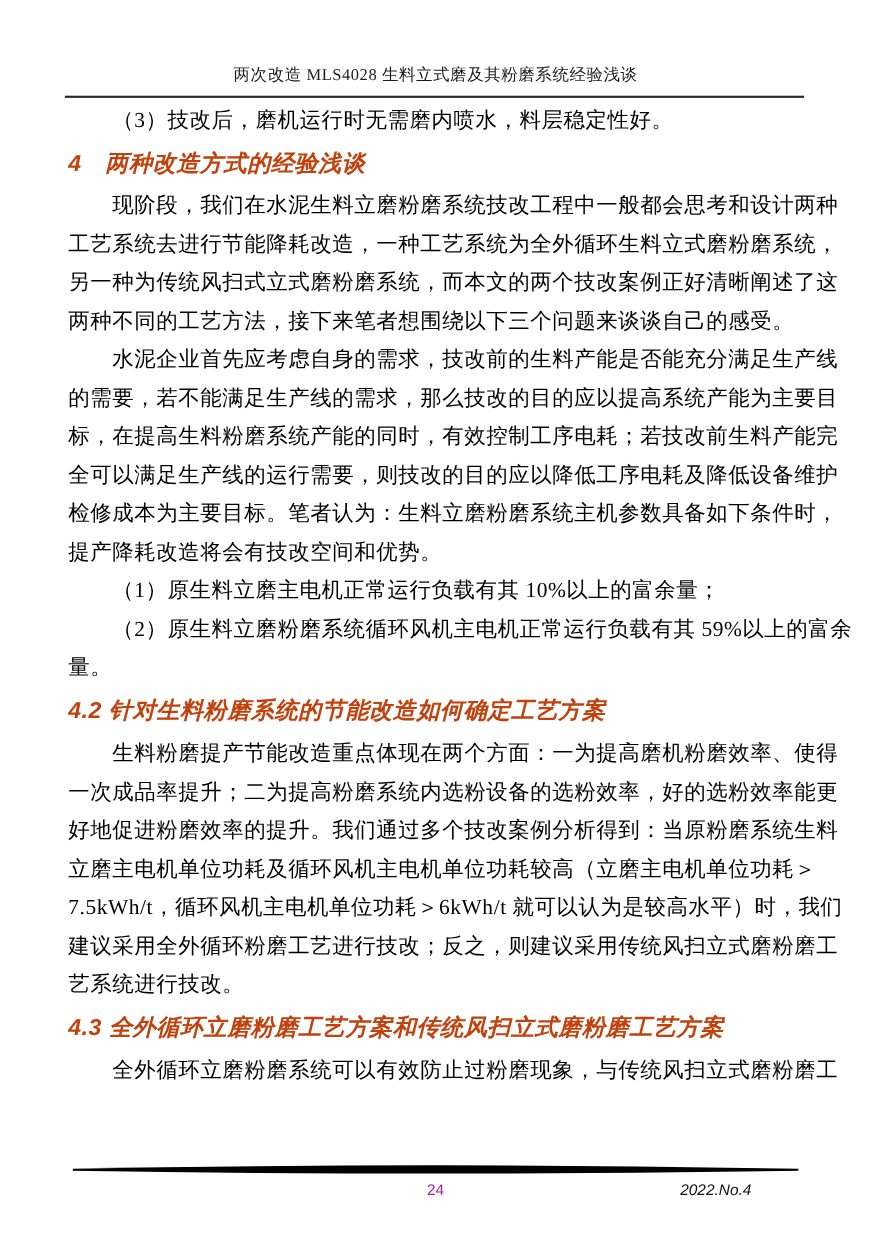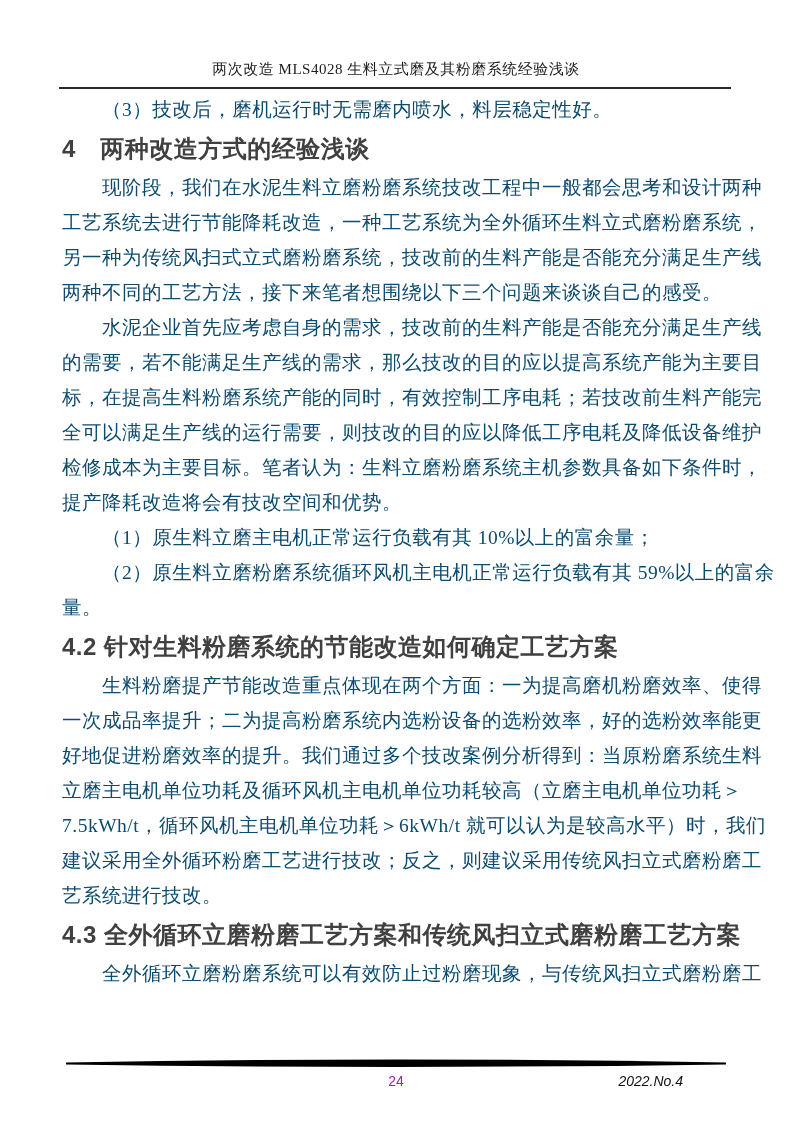--- a/index.html
+++ b/index.html
@@ -41,38 +41,39 @@
     top: 92px;
     left: 62px;
     width: 668px;
   }
   .ln {
     font-size: 19.5px;
     line-height: 35px;
     height: 35px;
     white-space: nowrap;
     letter-spacing: 0.5px;
-    color: #0c4a6e;
+    color: #000000;
   }
   .ln.indent {
     text-indent: 40px;
   }
   .ln.full {
     text-align: justify;
     text-align-last: justify;
     text-justify: inter-character;
   }
   .ln.heading {
     font-family: "Liberation Sans", sans-serif;
     font-weight: bold;
-    font-size: 24px;
+    font-size: 21px;
     line-height: 43px;
     height: 43px;
     letter-spacing: 0.5px;
-    color: #404040;
+    color: #c2410c;
+    font-style: italic;
   }
   .footer-ornament {
     position: absolute;
     top: 1058px;
     left: 66px;
     display: block;
   }
   .footer-page-number {
     position: absolute;
     top: 1071px;
@@ -101,21 +102,21 @@
 <div class="page">
 
   <div class="running-header">两次改造 MLS4028 生料立式磨及其粉磨系统经验浅谈</div>
   <div class="header-rule"></div>
 
   <div class="content">
     <div class="ln indent">（3）技改后，磨机运行时无需磨内喷水，料层稳定性好。</div>
     <div class="ln heading">4　两种改造方式的经验浅谈</div>
     <div class="ln indent full">现阶段，我们在水泥生料立磨粉磨系统技改工程中一般都会思考和设计两种</div>
     <div class="ln full">工艺系统去进行节能降耗改造，一种工艺系统为全外循环生料立式磨粉磨系统，</div>
-    <div class="ln full">另一种为传统风扫式立式磨粉磨系统，技改前的生料产能是否能充分满足生产线</div>
+    <div class="ln full">另一种为传统风扫式立式磨粉磨系统，而本文的两个技改案例正好清晰阐述了这</div>
     <div class="ln">两种不同的工艺方法，接下来笔者想围绕以下三个问题来谈谈自己的感受。</div>
     <div class="ln indent full">水泥企业首先应考虑自身的需求，技改前的生料产能是否能充分满足生产线</div>
     <div class="ln full">的需要，若不能满足生产线的需求，那么技改的目的应以提高系统产能为主要目</div>
     <div class="ln full">标，在提高生料粉磨系统产能的同时，有效控制工序电耗；若技改前生料产能完</div>
     <div class="ln full">全可以满足生产线的运行需要，则技改的目的应以降低工序电耗及降低设备维护</div>
     <div class="ln full">检修成本为主要目标。笔者认为：生料立磨粉磨系统主机参数具备如下条件时，</div>
     <div class="ln">提产降耗改造将会有技改空间和优势。</div>
     <div class="ln indent">（1）原生料立磨主电机正常运行负载有其 10%以上的富余量；</div>
     <div class="ln indent full">（2）原生料立磨粉磨系统循环风机主电机正常运行负载有其 59%以上的富余</div>
     <div class="ln">量。</div>

